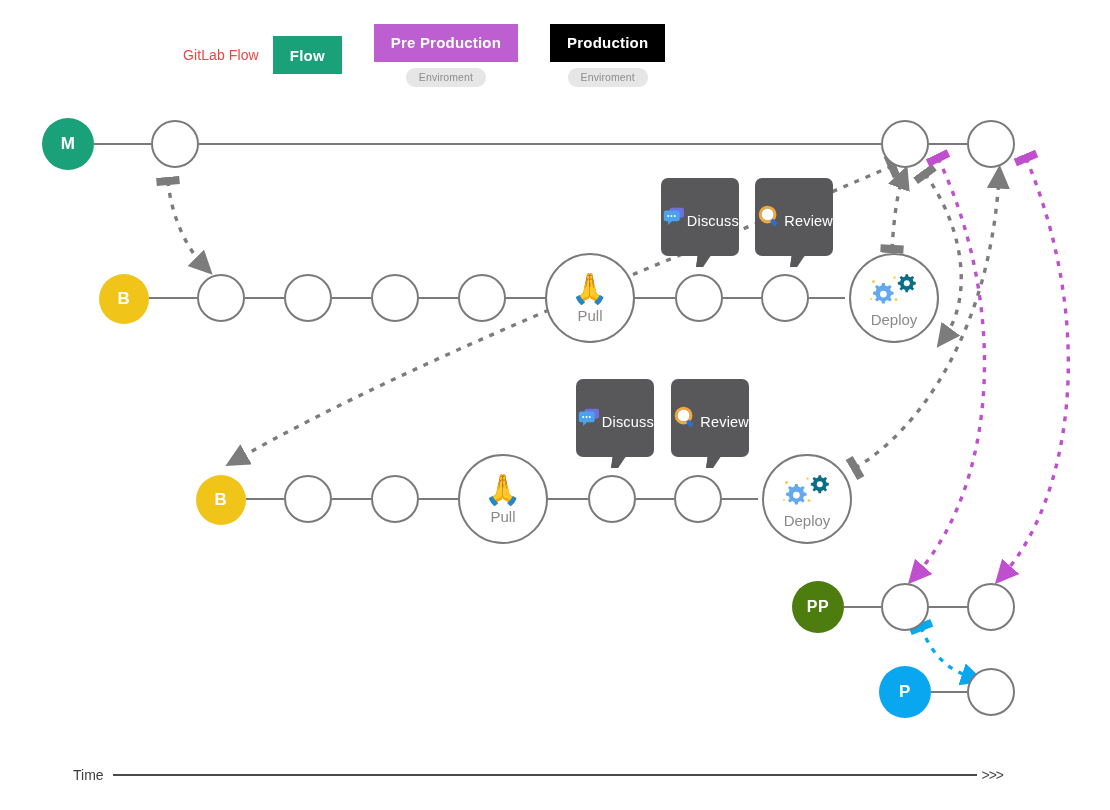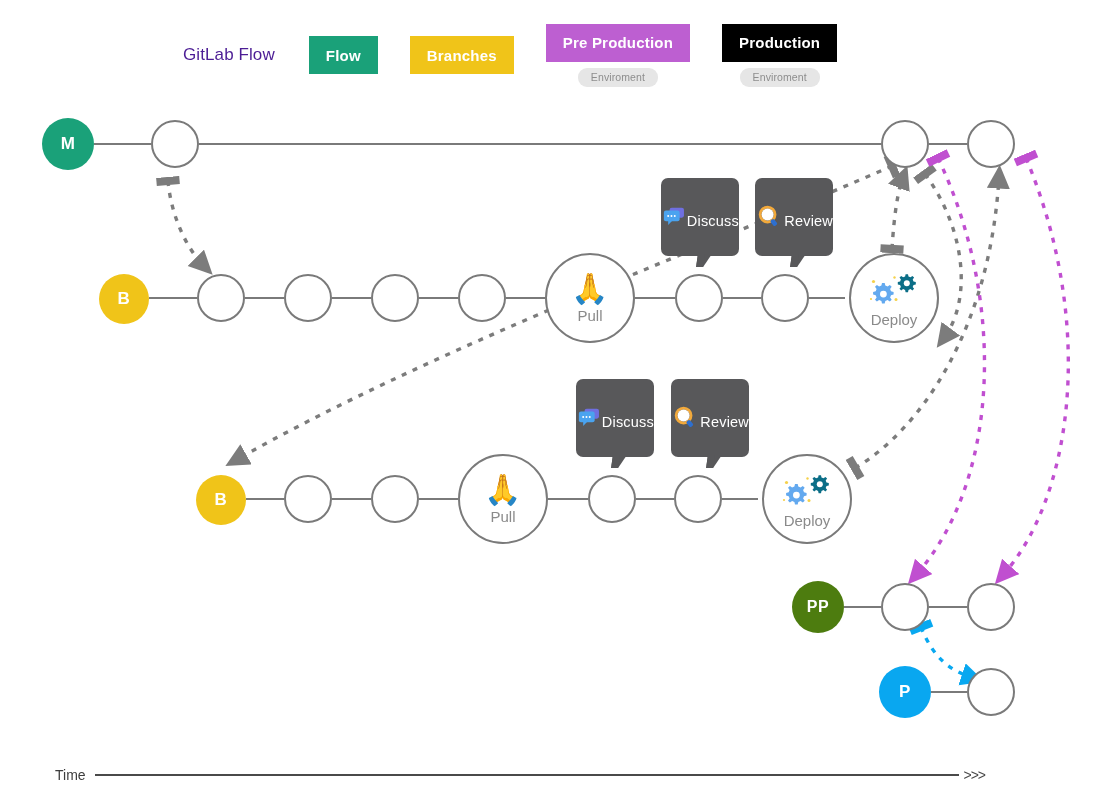--- a/index.html
+++ b/index.html
@@ -23,25 +23,25 @@
   #legend {
     position: absolute;
     left: 183px;
     top: 36px;
     height: 38px;
     display: flex;
     align-items: center;
     gap: 0;
   }
   .legend-title {
-    font-size: 17px;
-    color: #4c1d95;
+    font-size: 14px;
+    color: #ef4444;
     letter-spacing: .1px;
     white-space: nowrap;
-    margin-right: 34px;
+    margin-right: 14px;
   }
   .legend-chip-wrap {
     position: relative;
     margin-right: 32px;
     display: flex;
     flex-direction: column;
     align-items: center;
   }
   .legend-chip {
     display: flex;
@@ -151,21 +151,21 @@
     border-left: 7px solid #58585a;
     border-right: 7px solid transparent;
     border-top: 13px solid #58585a;
     border-bottom: 0;
     transform: skewX(-8deg);
   }
 
   
   #time-axis {
     position: absolute;
-    left: 55px;
+    left: 73px;
     top: 762px;
     width: 930px;
     height: 26px;
     display: flex;
     align-items: center;
   }
   .time-label {
     font-size: 14px;
     color: #3d3d3d;
     margin-right: 9px;
@@ -189,23 +189,20 @@
 
 <div id="stage">
 
   <div id="legend">
     <div class="legend-title">GitLab Flow</div>
 
     <div class="legend-chip-wrap">
       <div class="legend-chip" style="background: rgb(26, 161, 121);">Flow</div>
     </div>
 
-    <div class="legend-chip-wrap">
-      <div class="legend-chip" style="background: rgb(240, 196, 25);">Branches</div>
-    </div>
 
     <div class="legend-chip-wrap">
       <div class="legend-chip" style="background: rgb(189, 95, 209);">Pre Production</div>
       <div class="legend-env">Enviroment</div>
     </div>
 
     <div class="legend-chip-wrap">
       <div class="legend-chip" style="background: #000000;">Production</div>
       <div class="legend-env">Enviroment</div>
     </div>

